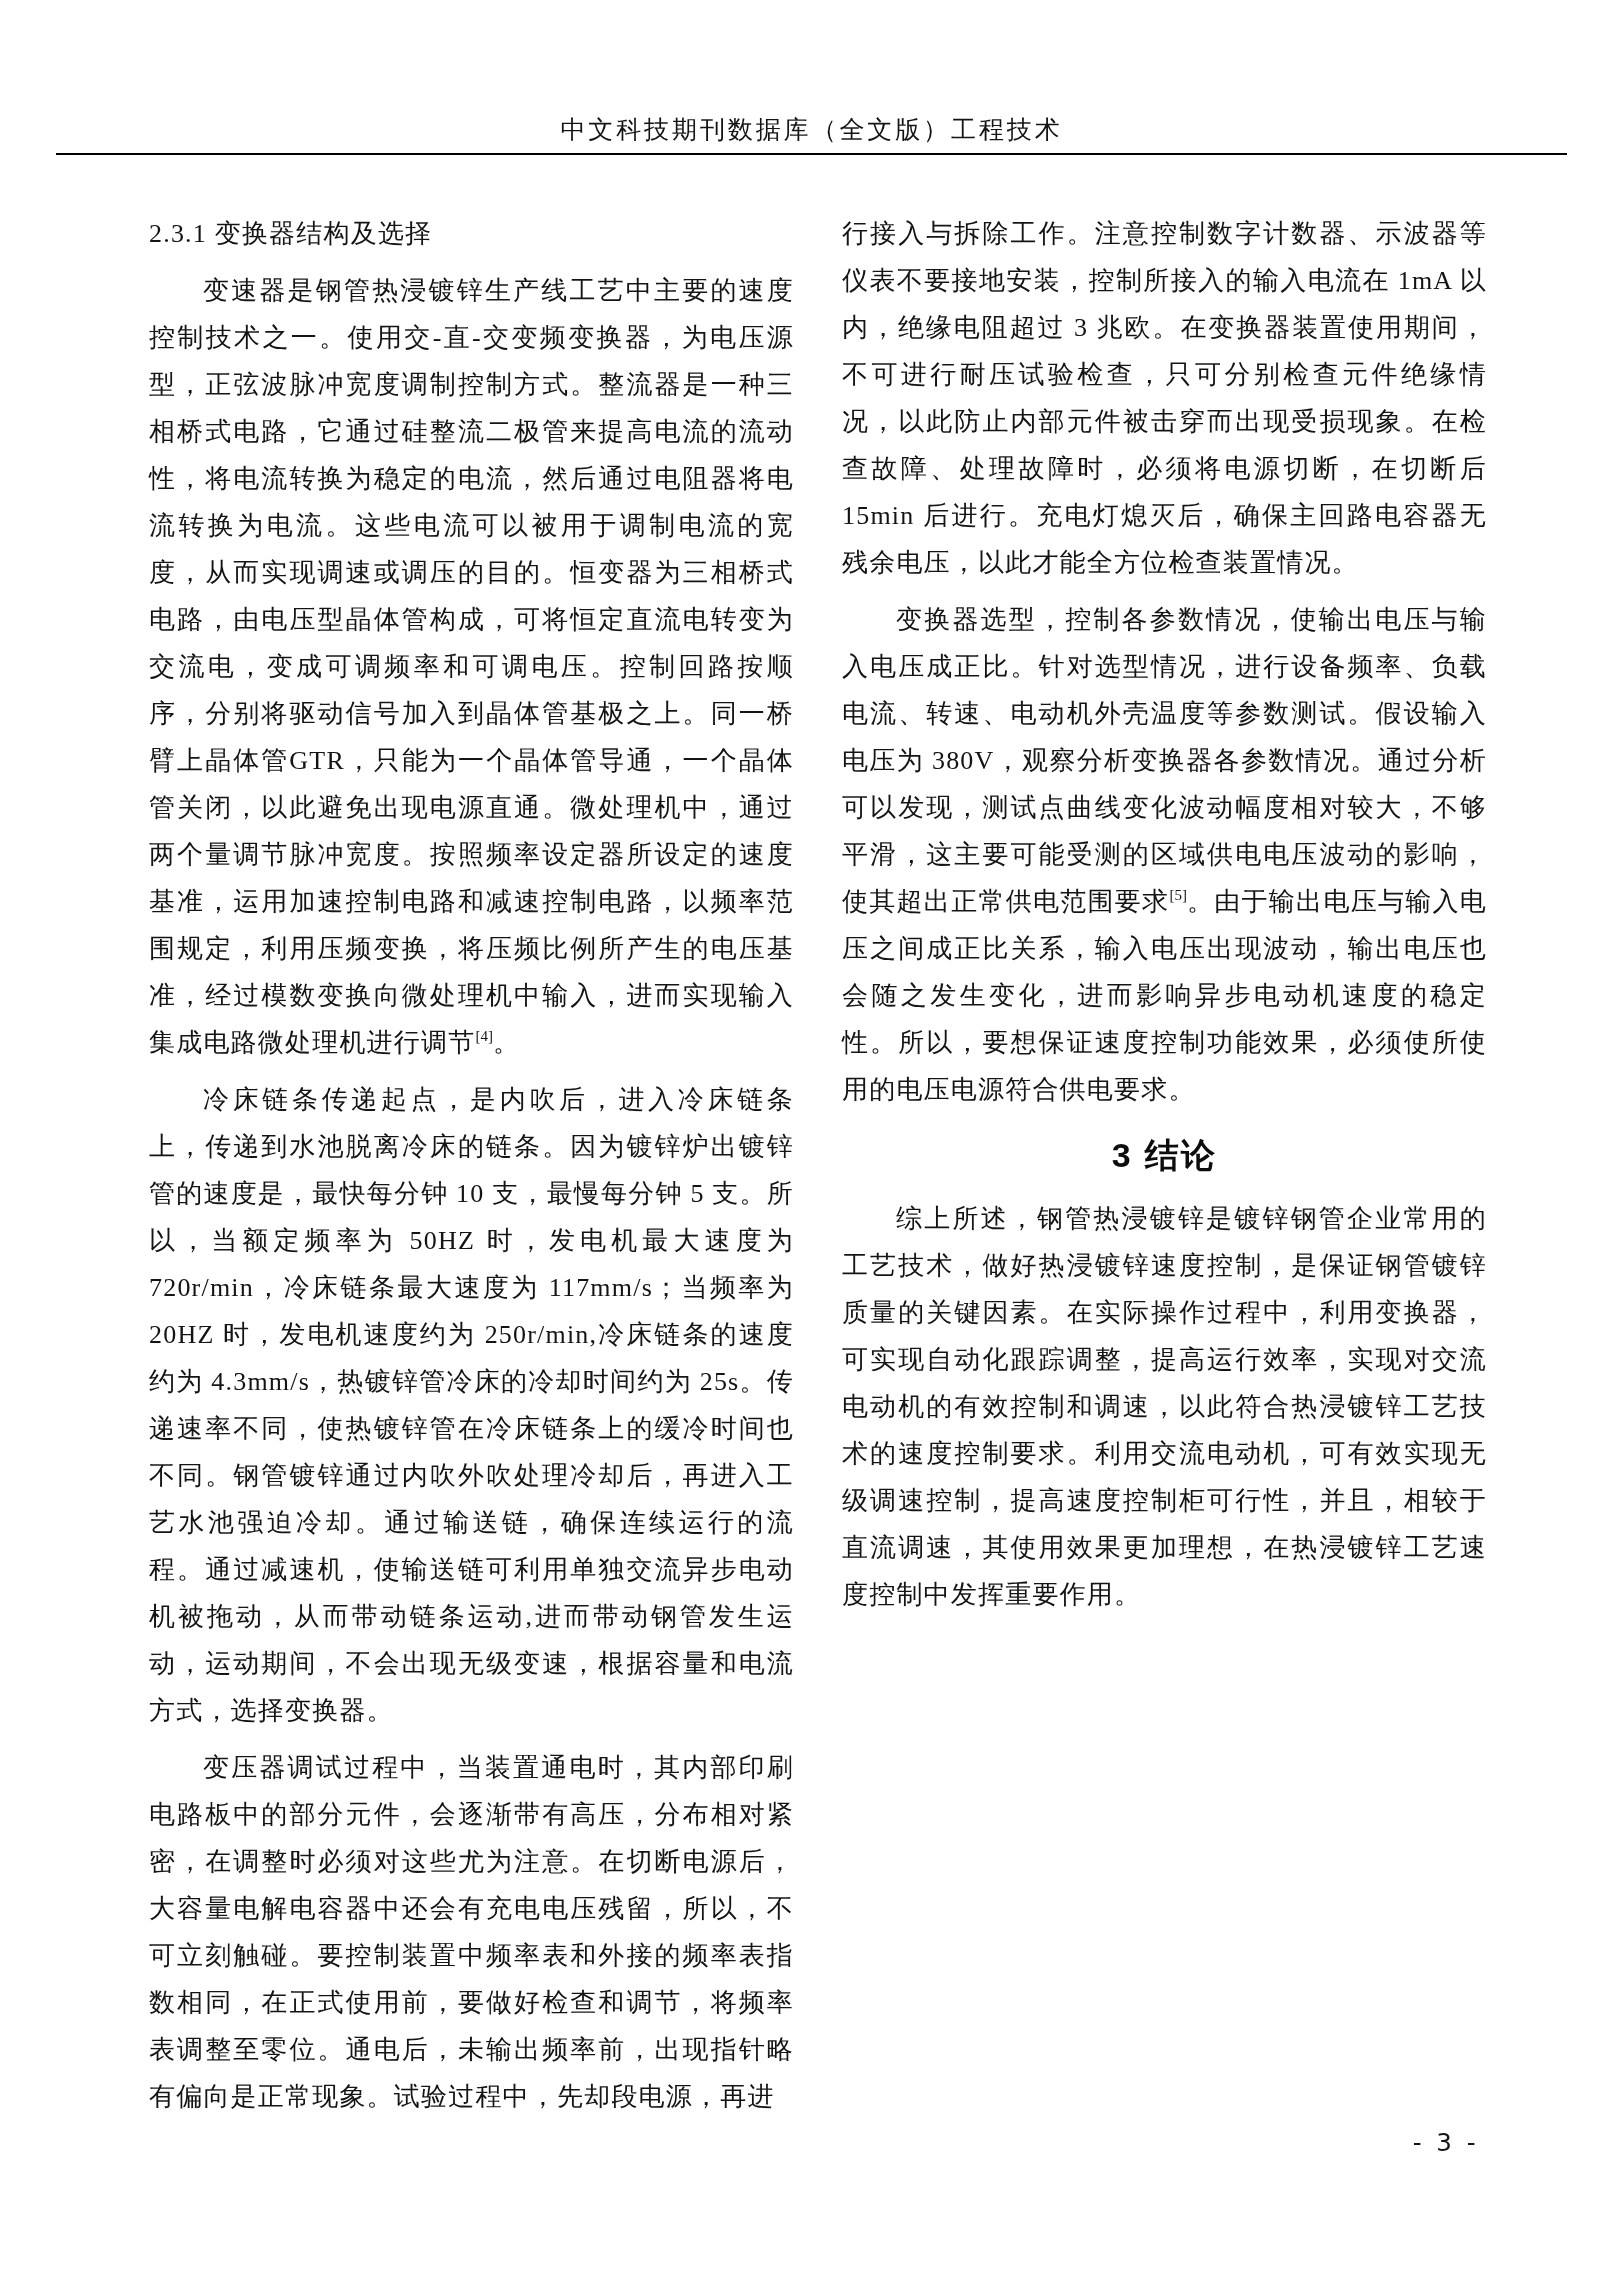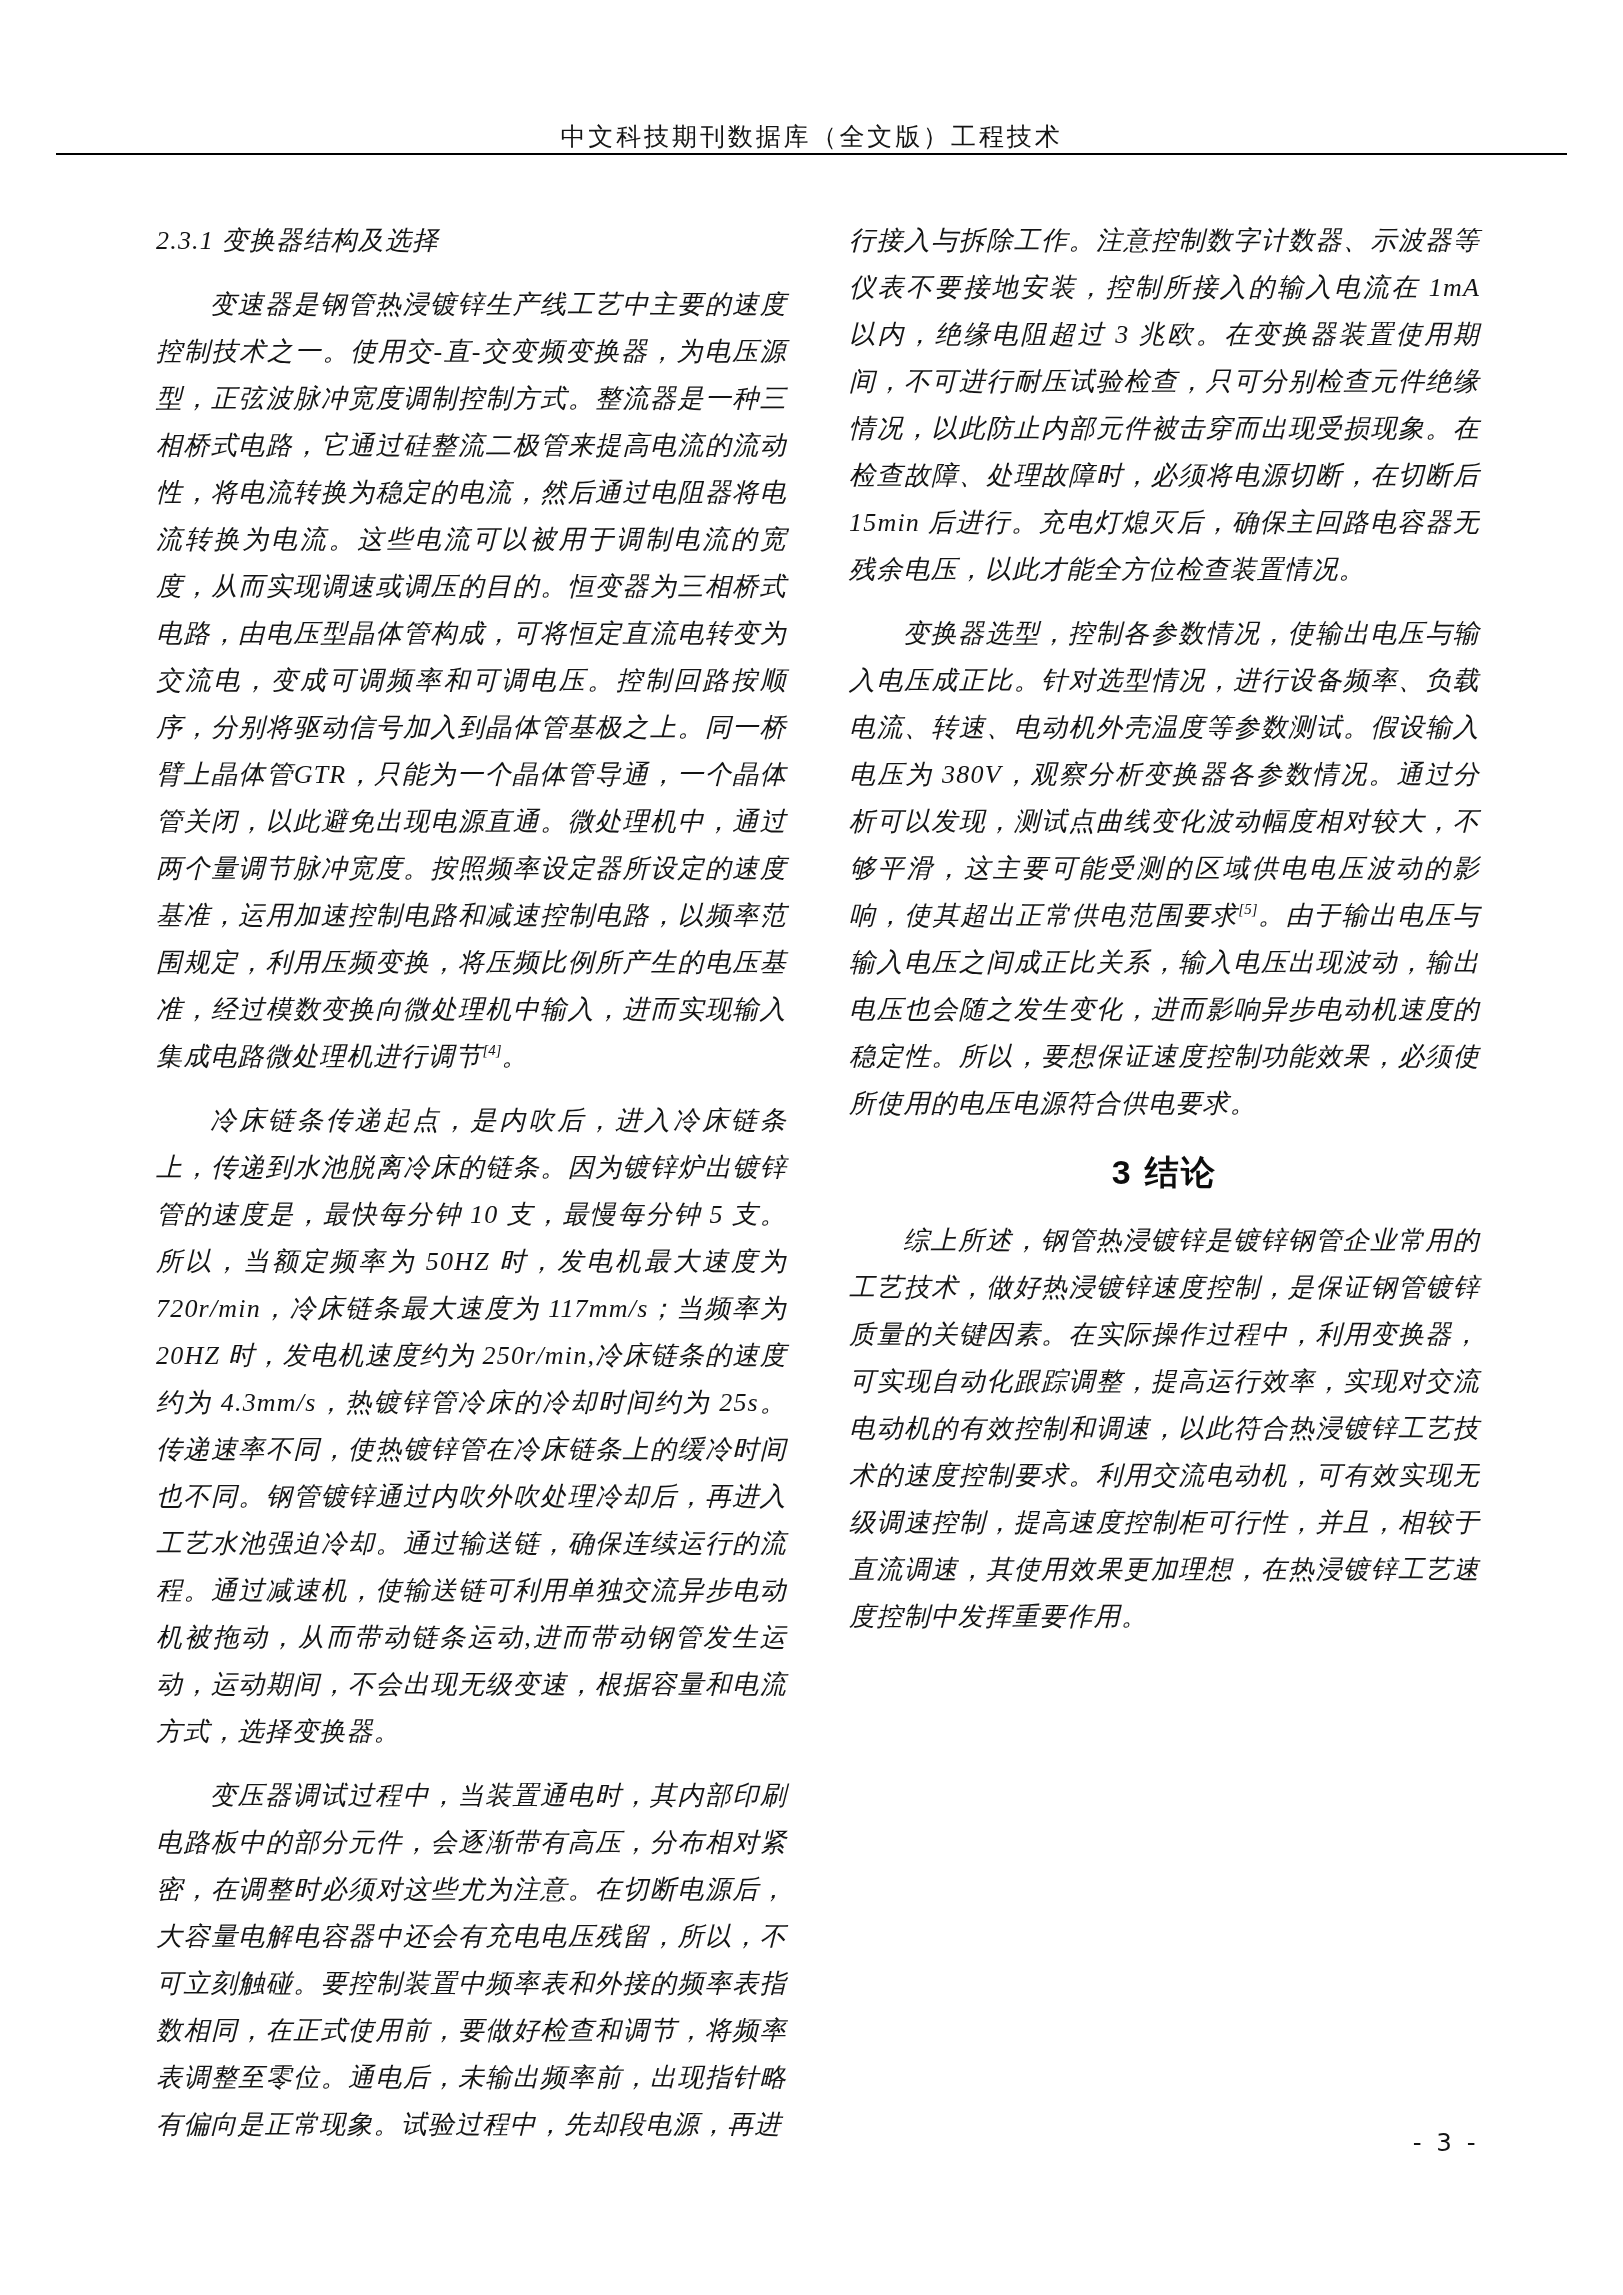--- a/index.html
+++ b/index.html
@@ -3,38 +3,37 @@
 <meta charset="utf-8">
 <style>
   html, body { margin:0; padding:0; }
   body {
     width:1623px; height:2295px;
     background:#ffffff; color:#111111;
     font-family:"Liberation Serif","DejaVu Serif",serif;
     position:relative; overflow:hidden;
   }
   .header-title {
-    position:absolute; top:120px; left:0; width:100%;
+    position:absolute; top:113px; left:0; width:100%;
     text-align:center; font-size:25px; letter-spacing:2.9px;
     color:#141414; white-space:nowrap;
   }
   .header-rule {
     position:absolute; top:153px; left:56px; right:56px;
     border-top:2.3px solid #000; height:0;
   }
   .columns {
     position:absolute; top:200px; left:139px;
     width:1358px; display:flex; gap:28px;
   }
   .col { width:665px; }
   .para, .sec-heading {
-    font-size:26px; line-height:47px; margin:17px;
+    font-size:26px; line-height:47px; margin:10px;
     text-align:justify; letter-spacing:1.2px;
     color:#141414;
-    font-style:italic;
   }
   .para.indent { text-indent:54px; }
   .sec-heading { text-align:left; }
   .big-heading {
     font-size:34px; line-height:56px; font-weight:bold;
     font-family:"Liberation Sans","DejaVu Sans",sans-serif;
     margin:14px 0 11.7px 0; letter-spacing:2.3px; color:#0d0d0d;text-align:center;
   }
   sup.ref {
     font-size:15px; line-height:0; vertical-align:super;

